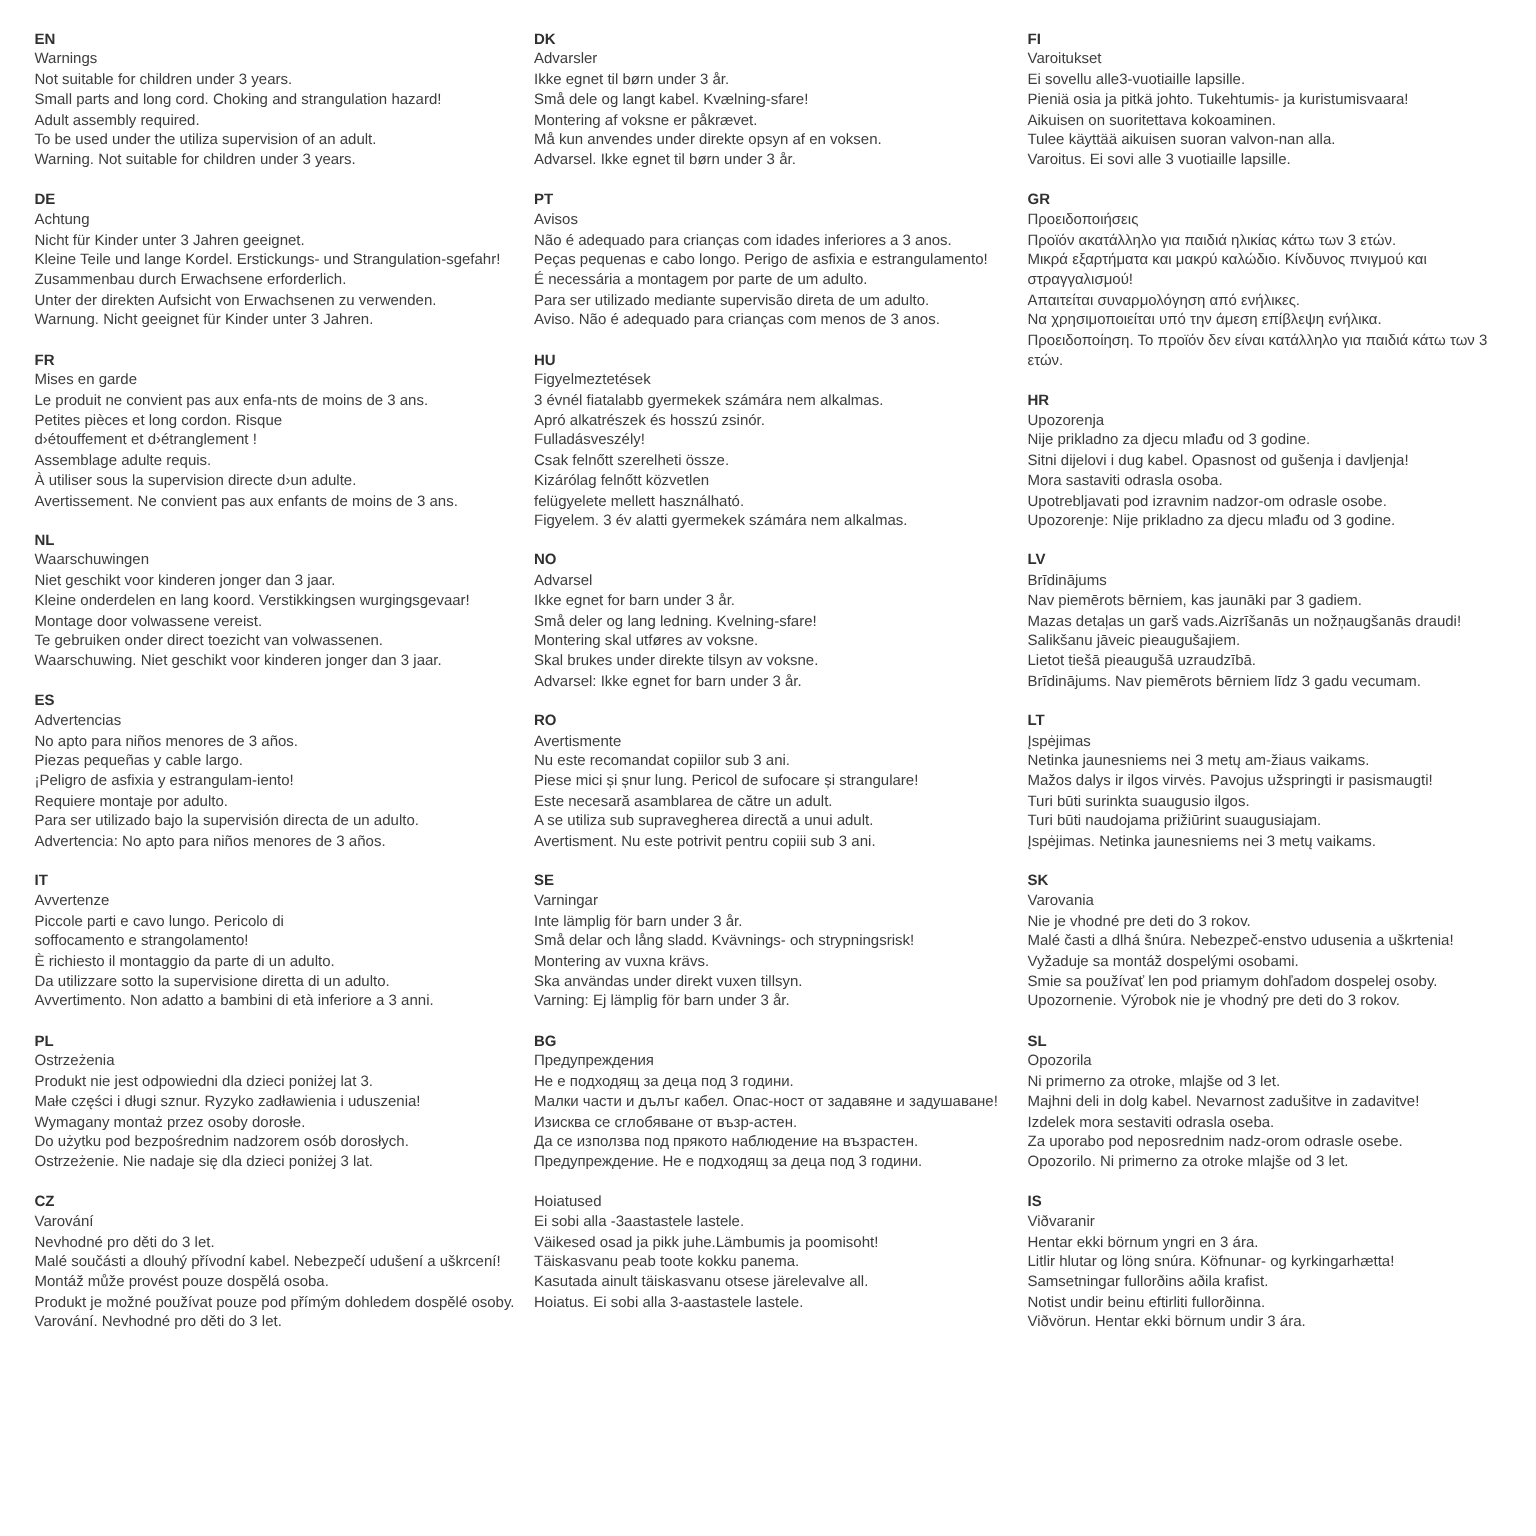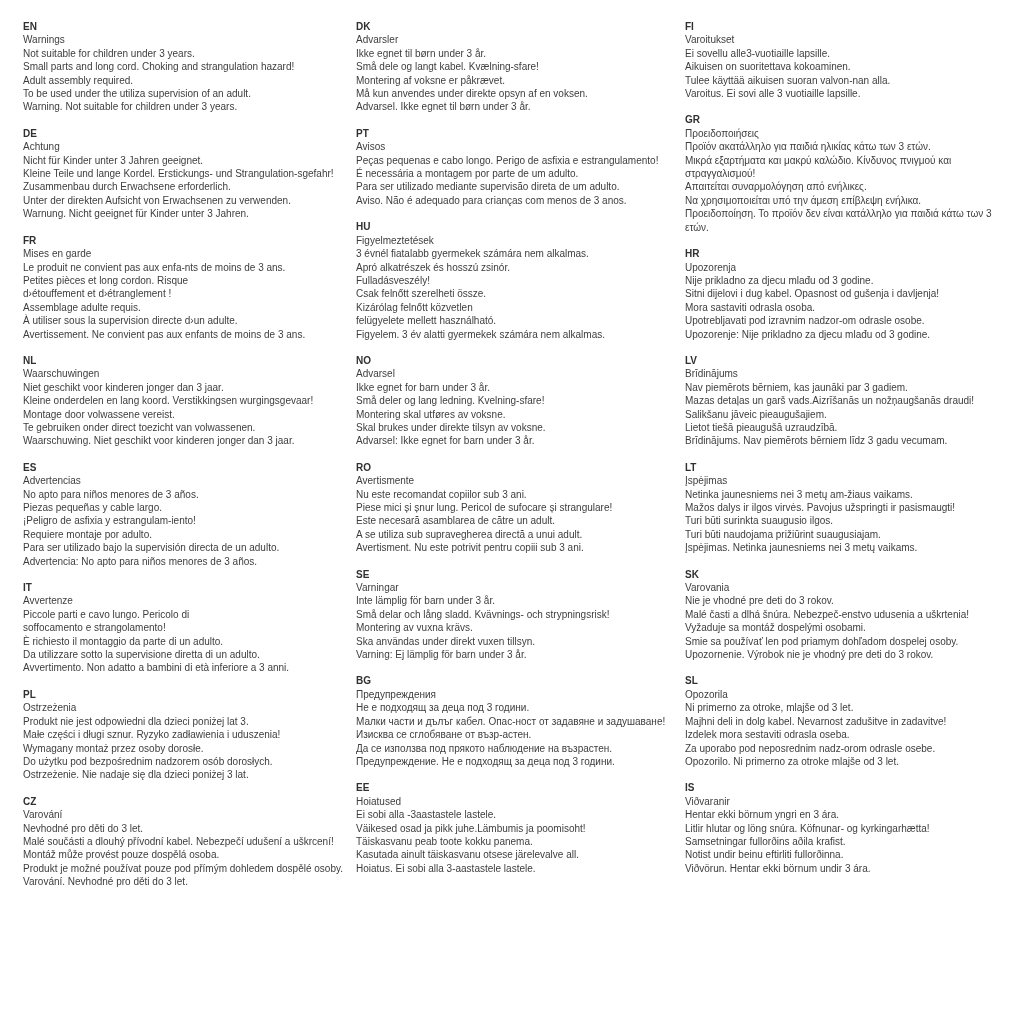--- a/index.html
+++ b/index.html
@@ -128,20 +128,21 @@
         <p class="line">Advarsler</p>
         <p class="line">Ikke egnet til børn under 3 år.</p>
         <p class="line">Små dele og langt kabel. Kvælning-sfare!</p>
         <p class="line">Montering af voksne er påkrævet.</p>
         <p class="line">Må kun anvendes under direkte opsyn af en voksen.</p>
         <p class="line">Advarsel. Ikke egnet til børn under 3 år.</p>
       </section>
       <section class="lang-block">
         <h2 class="lang-code">PT</h2>
         <p class="line">Avisos</p>
+        <p class="line">Não é adequado para crianças com idades inferiores a 3 anos.</p>
         <p class="line">Peças pequenas e cabo longo. Perigo de asfixia e estrangulamento!</p>
         <p class="line">É necessária a montagem por parte de um adulto.</p>
         <p class="line">Para ser utilizado mediante supervisão direta de um adulto.</p>
         <p class="line">Aviso. Não é adequado para crianças com menos de 3 anos.</p>
       </section>
       <section class="lang-block">
         <h2 class="lang-code">HU</h2>
         <p class="line">Figyelmeztetések</p>
         <p class="line">3 évnél fiatalabb gyermekek számára nem alkalmas.</p>
         <p class="line">Apró alkatrészek és hosszú zsinór.</p>
@@ -181,34 +182,34 @@
       <section class="lang-block">
         <h2 class="lang-code">BG</h2>
         <p class="line">Предупреждения</p>
         <p class="line">Не е подходящ за деца под 3 години.</p>
         <p class="line">Малки части и дълъг кабел. Опас-ност от задавяне и задушаване!</p>
         <p class="line">Изисква се сглобяване от възр-астен.</p>
         <p class="line">Да се използва под прякото наблюдение на възрастен.</p>
         <p class="line">Предупреждение. Не е подходящ за деца под 3 години.</p>
       </section>
       <section class="lang-block">
-        <h2 class="lang-code">EE</h2>
         <p class="line">Hoiatused</p>
         <p class="line">Ei sobi alla -3aastastele lastele.</p>
         <p class="line">Väikesed osad ja pikk juhe.Lämbumis ja poomisoht!</p>
         <p class="line">Täiskasvanu peab toote kokku panema.</p>
         <p class="line">Kasutada ainult täiskasvanu otsese järelevalve all.</p>
         <p class="line">Hoiatus. Ei sobi alla 3-aastastele lastele.</p>
       </section>
     </div>
   <div class="col">
       <section class="lang-block">
         <h2 class="lang-code">FI</h2>
         <p class="line">Varoitukset</p>
         <p class="line">Ei sovellu alle3-vuotiaille lapsille.</p>
+        <p class="line">Pieniä osia ja pitkä johto. Tukehtumis- ja kuristumisvaara!</p>
         <p class="line">Aikuisen on suoritettava kokoaminen.</p>
         <p class="line">Tulee käyttää aikuisen suoran valvon-nan alla.</p>
         <p class="line">Varoitus. Ei sovi alle 3 vuotiaille lapsille.</p>
       </section>
       <section class="lang-block">
         <h2 class="lang-code">GR</h2>
         <p class="line">Προειδοποιήσεις</p>
         <p class="line">Προϊόν ακατάλληλο για παιδιά ηλικίας κάτω των 3 ετών.</p>
         <p class="line">Μικρά εξαρτήματα και μακρύ καλώδιο. Κίνδυνος πνιγμού και</p>
         <p class="line">στραγγαλισμού!</p>

